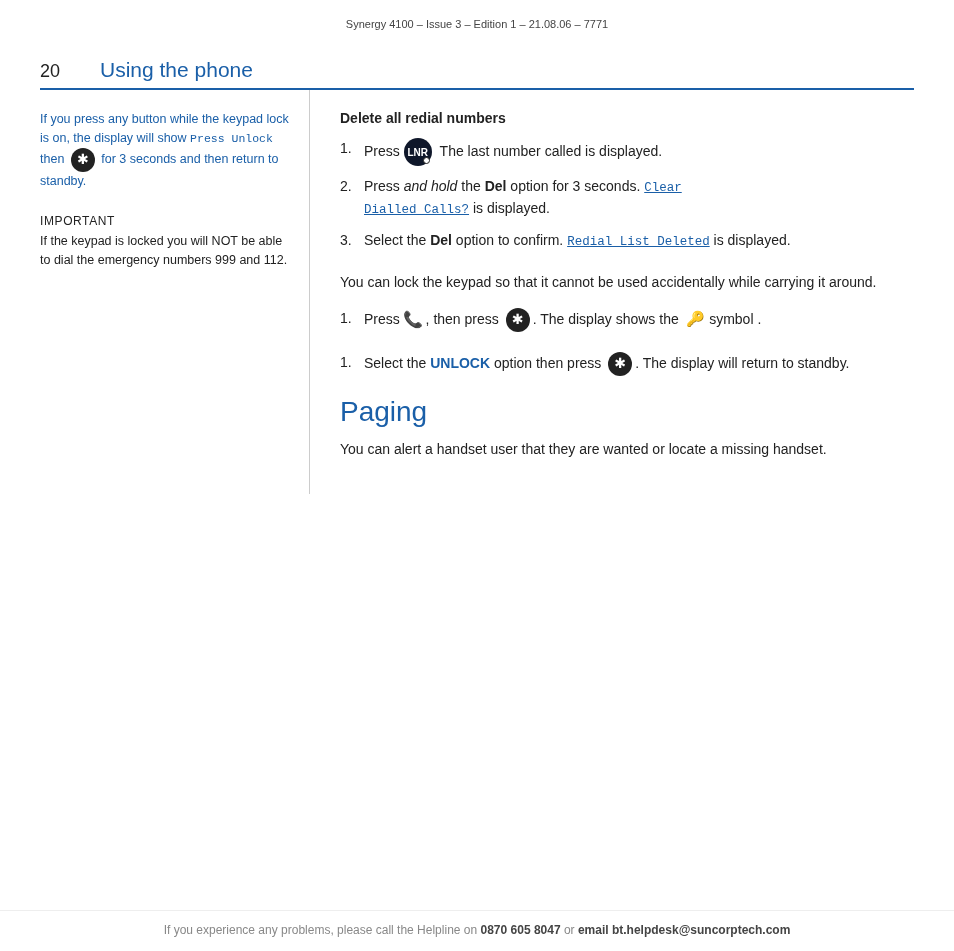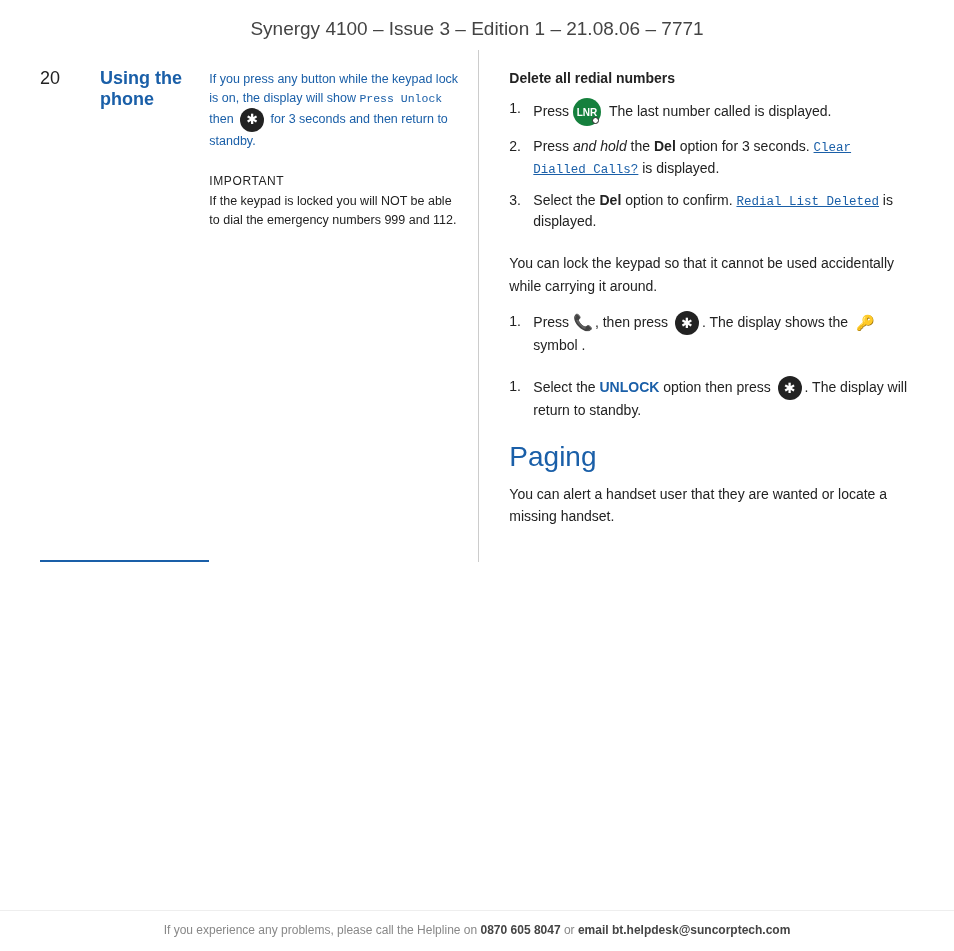--- a/index.html
+++ b/index.html
@@ -10,50 +10,50 @@
       color: #222;
       width: 954px;
       min-height: 951px;
       position: relative;
     }
 
     
     .page-header {
       text-align: center;
       padding: 18px 0 10px 0;
-      font-size: 19px;
+      font-size: 11px;
       color: #444;
       border-bottom: none;
     }
 
     
     .page-body {
       display: flex;
-      flex-direction: row;
+      flex-direction: column;
       padding: 0 40px;
     }
 
     
     .chapter-row {
       display: flex;
       align-items: baseline;
       padding: 18px 0 6px 0;
       border-bottom: 2px solid #1a5fa8;
       margin-bottom: 0;
     }
     .chapter-number {
       font-size: 18px;
       color: #222;
       min-width: 60px;
       font-weight: normal;
     }
     .chapter-title {
-      font-size: 18px;
-      color: #1a5fa8;
-      font-weight: bold;
+      font-size: 21px;
+      color: #1a5fa8;
+      font-weight: normal;
     }
 
     
     .content-columns {
       display: flex;
       flex-direction: row;
       border-top: none;
     }
 
     
@@ -132,21 +132,21 @@
       color: #1a5fa8;
       text-decoration: underline;
     }
     .list-text .highlight { color: #1a5fa8; font-weight: bold; }
 
     
     .lnr-badge {
       display: inline-flex;
       align-items: center;
       justify-content: center;
-      background: #15803d;
+      background: #0f172a;
       color: #fff;
       border-radius: 50%;
       width: 28px;
       height: 28px;
       font-size: 10px;
       font-weight: bold;
       vertical-align: middle;
       margin-right: 4px;
       position: relative;
       flex-shrink: 0;

